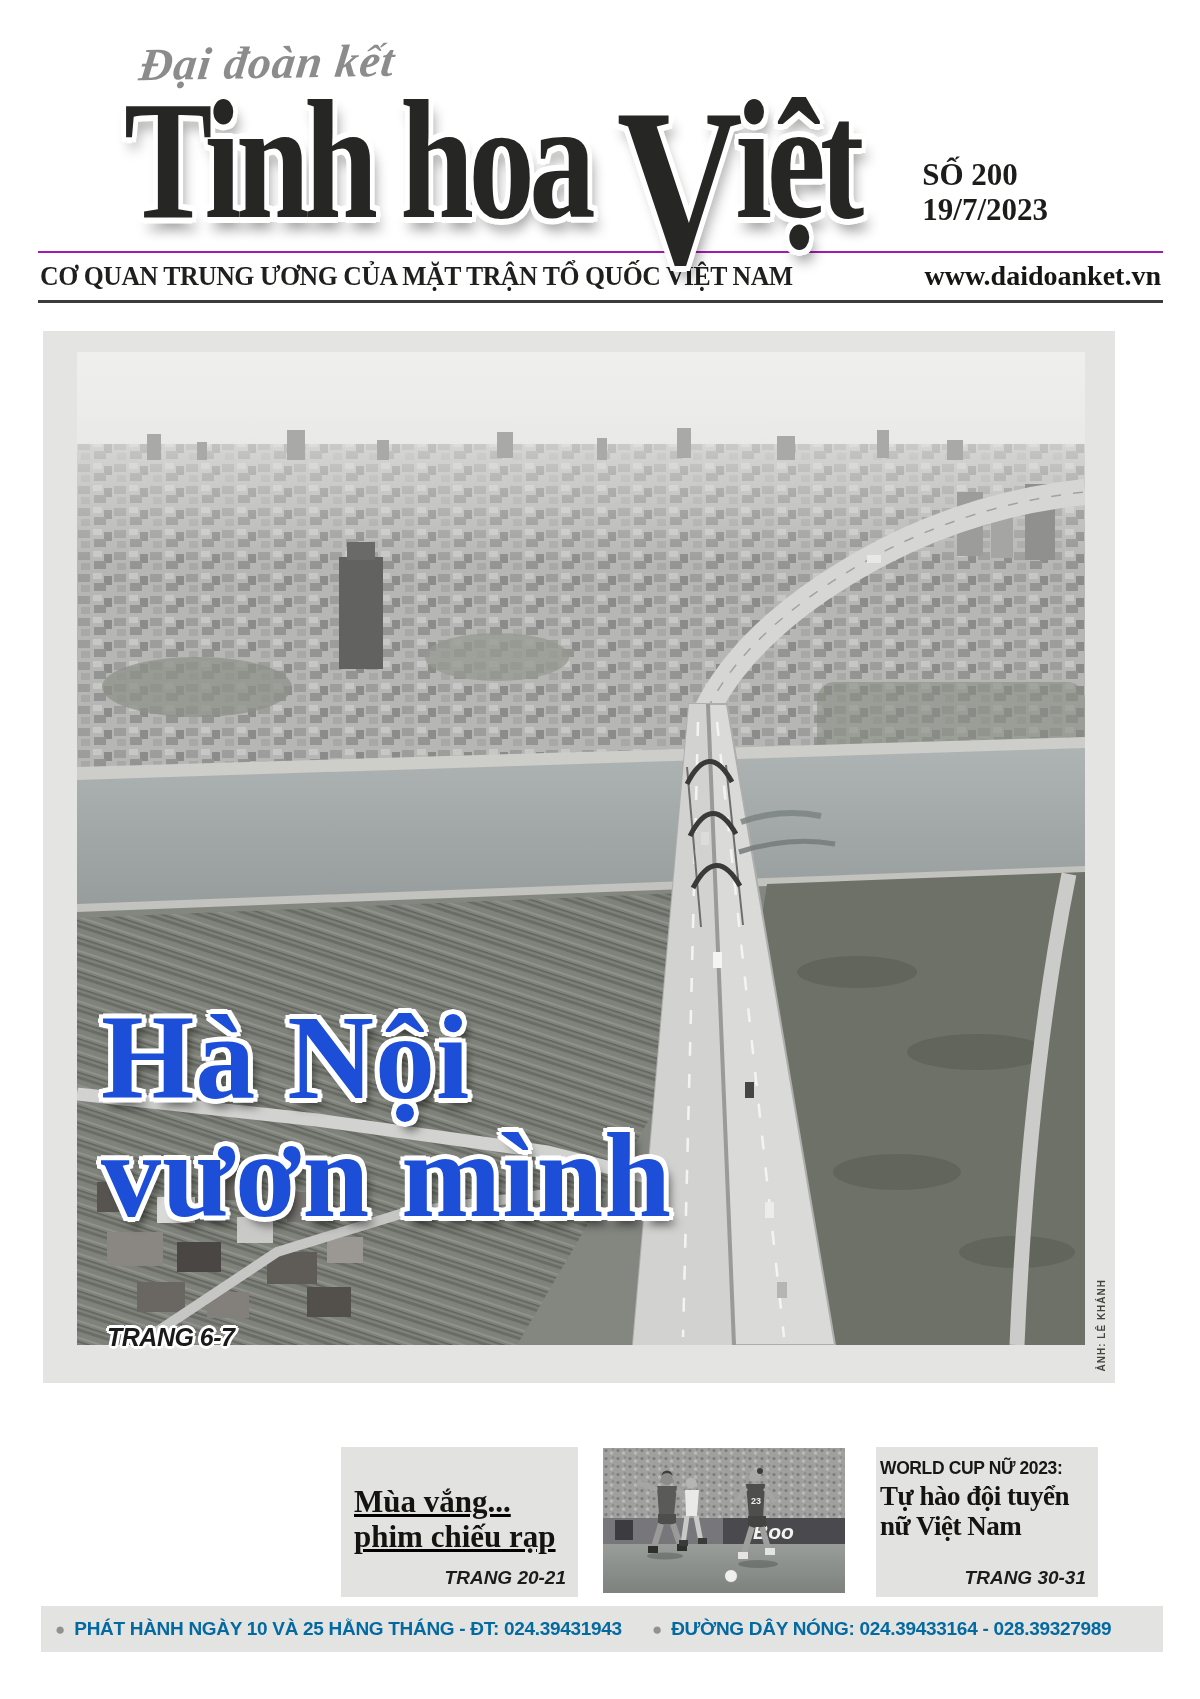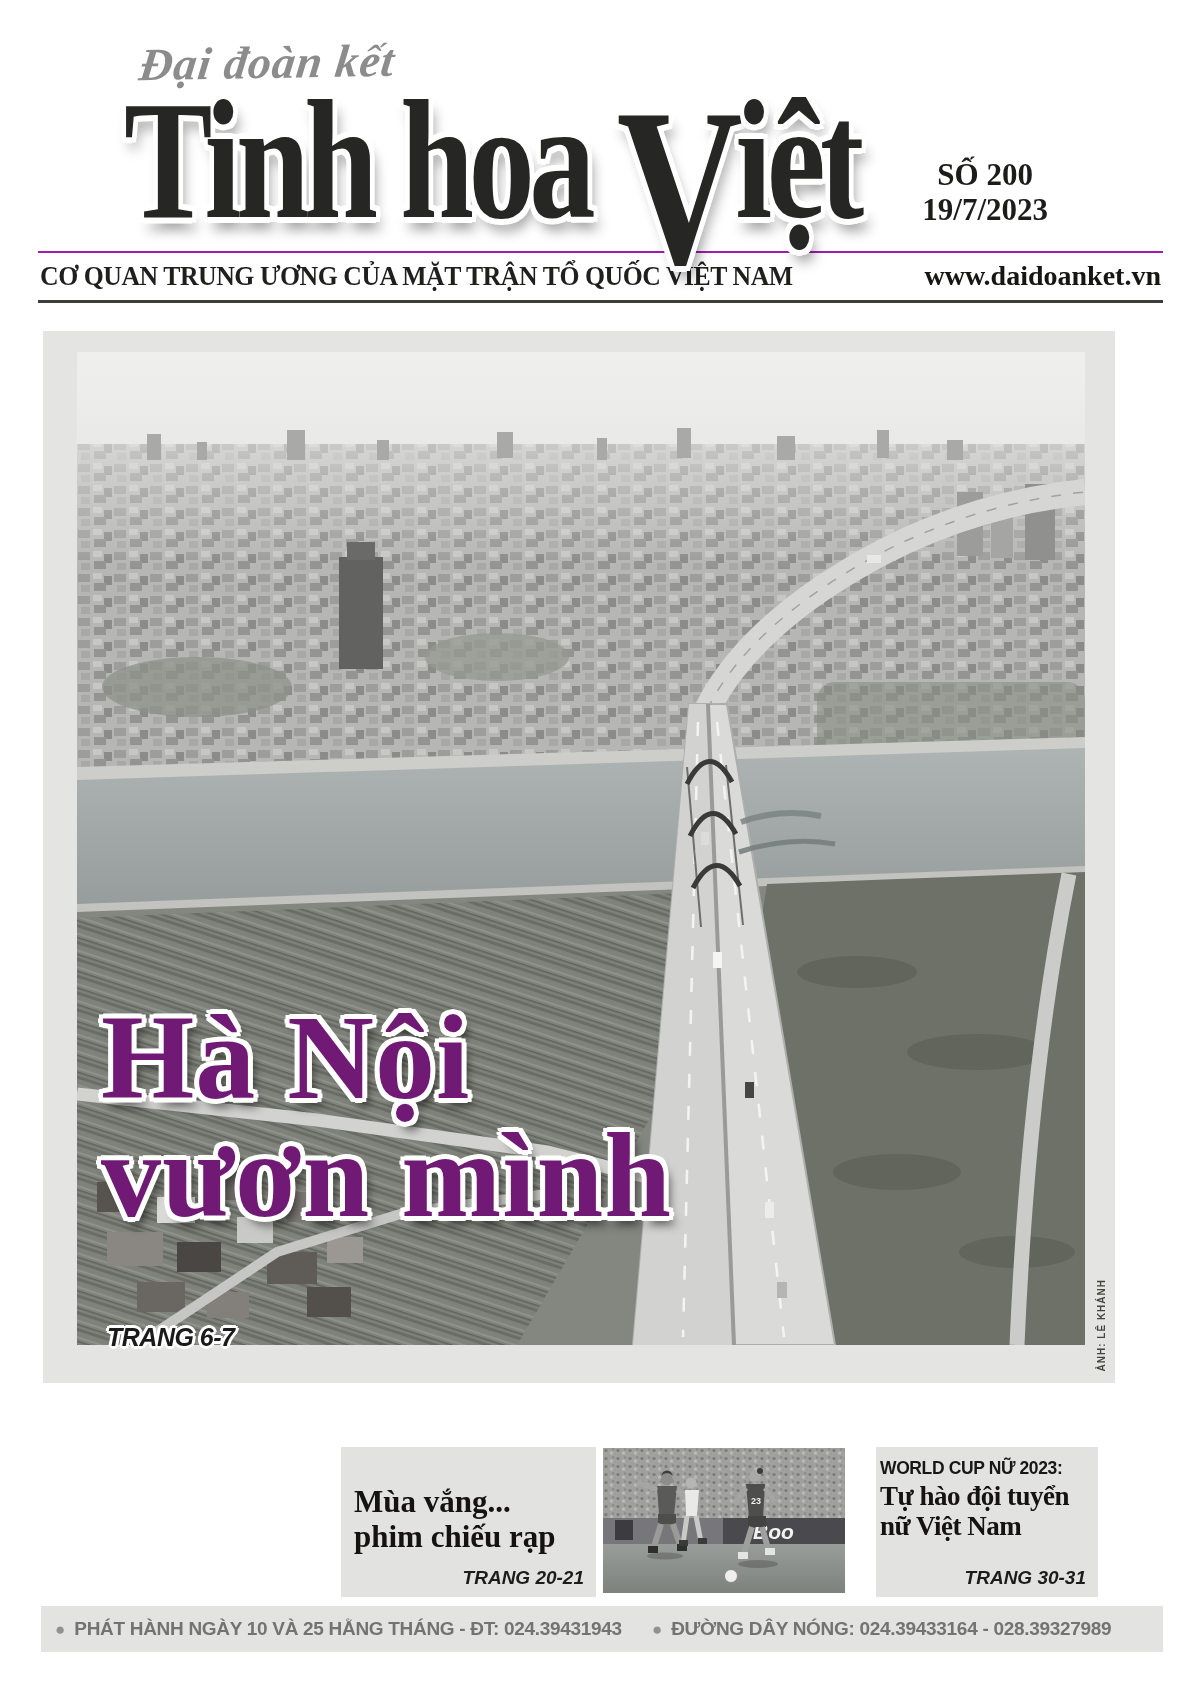--- a/index.html
+++ b/index.html
@@ -19,21 +19,21 @@
     color:#262624; white-space:nowrap;
     transform:scaleX(.78); transform-origin:0 0;
     text-shadow:
       -5px -5px 0 #fff, 5px -5px 0 #fff, -5px 5px 0 #fff, 5px 5px 0 #fff,
       -6px 0 0 #fff, 6px 0 0 #fff, 0 -6px 0 #fff, 0 6px 0 #fff,
       6px 12px 14px rgba(0,0,0,.4);
   }
   .masthead-title .word-gap{ margin-right:.2em; }
   .big-v{ font-size:1.32em; line-height:0; vertical-align:-.205em; letter-spacing:-10px; }
   .issue-box{
-    position:absolute; right:152px; top:158px; z-index:6; text-align:center;
+    position:absolute; right:152px; top:158px; z-index:6; text-align:left;
     font-weight:bold; font-size:31px; line-height:1.12; color:#1c1c1a;
   }
   .tagline-bar{
     position:absolute; left:38px; top:251px; width:1125px; z-index:1;
     border-top:2px solid #a21caf; border-bottom:3px solid #3c3c3a;
     display:flex; justify-content:space-between; align-items:center;
     padding:7px 2px 8px 2px;
   }
   .tagline-text{
     font-weight:bold; font-size:28px; letter-spacing:-.5px; color:#1f1f1d;
@@ -47,21 +47,21 @@
     background:#e4e4e2;
   }
   .cover-photo{
     position:absolute; left:34px; top:21px; width:1008px; height:993px;
     background:#c9c9c7; overflow:hidden;
   }
   .cover-photo svg{ display:block; width:100%; height:100%; }
   .cover-headline{
     position:absolute; left:58px; top:668px; z-index:4;
     font-weight:bold; font-size:120px; line-height:.98; letter-spacing:1px;
-    color:#701a75;
+    color:#1d4ed8;
     text-shadow:
       -4px -4px 0 #fff, 4px -4px 0 #fff, -4px 4px 0 #fff, 4px 4px 0 #fff,
       -5px 0 0 #fff, 5px 0 0 #fff, 0 -5px 0 #fff, 0 5px 0 #fff,
       6px 9px 10px rgba(0,0,0,.55);
   }
   .cover-pageref{
     position:absolute; left:64px; top:992px; z-index:4;
     font-family:"Liberation Sans","DejaVu Sans",sans-serif;
     font-style:italic; font-weight:bold; font-size:25px; letter-spacing:-.5px;
     color:#1a1a1a;
@@ -71,21 +71,21 @@
   .photo-credit{
     position:absolute; right:8px; bottom:12px;
     writing-mode:vertical-rl; transform:rotate(180deg);
     font-family:"Liberation Sans","DejaVu Sans",sans-serif;
     font-size:10px; font-weight:bold; letter-spacing:1px; color:#45453f;
   }
 
   
   .teaser-box{ position:absolute; top:1447px; height:150px; background:#e2e2e0; }
   .t1{ left:41px;  width:292px; padding:12px 13px; }
-  .t2{ left:341px; width:255px; padding:12px 13px; }
+  .t2{ left:341px; width:237px; padding:12px 13px;text-decoration:underline; }
   .t4{ left:876px; width:222px; padding:10px 4px; }
   .teaser-kicker{
     font-family:"Liberation Sans","DejaVu Sans",sans-serif;
     font-weight:bold; font-size:19px; letter-spacing:-.4px; color:#171715;
     transform:scaleX(.92); transform-origin:0 50%; white-space:nowrap;
   }
   .teaser-title{ font-weight:bold; color:#15130f; line-height:1.12; margin-top:4px; }
   .t1 .teaser-title{ font-size:33px; }
   .t2 .teaser-title{ font-size:31px; margin-top:26px; }
   .t4 .teaser-title{ font-size:27px; letter-spacing:-.5px; margin-top:2px; }
@@ -102,21 +102,21 @@
 
   
   .footer-bar{
     position:absolute; left:41px; top:1606px; width:1122px; height:46px;
     background:#e3e3e1; display:flex; align-items:center; padding:0 14px; gap:30px;
   }
   .footer-seg{ display:flex; align-items:center; gap:9px; white-space:nowrap; }
   .footer-dot{ color:#919191; font-size:17px; line-height:1; }
   .footer-text{
     font-family:"Liberation Sans","DejaVu Sans",sans-serif;
-    font-weight:bold; font-size:19px; letter-spacing:-.3px; color:#737373;
+    font-weight:bold; font-size:19px; letter-spacing:-.3px; color:#0369a1;
   }
 </style>
 </head>
 <body>
 
 <div class="page">
 
   <div class="brand-script">Đại đoàn kết</div>
 
   <div class="masthead-title"><span class="word-gap">Tinh hoa</span><span class="big-v">V</span><span>iệt</span></div>

